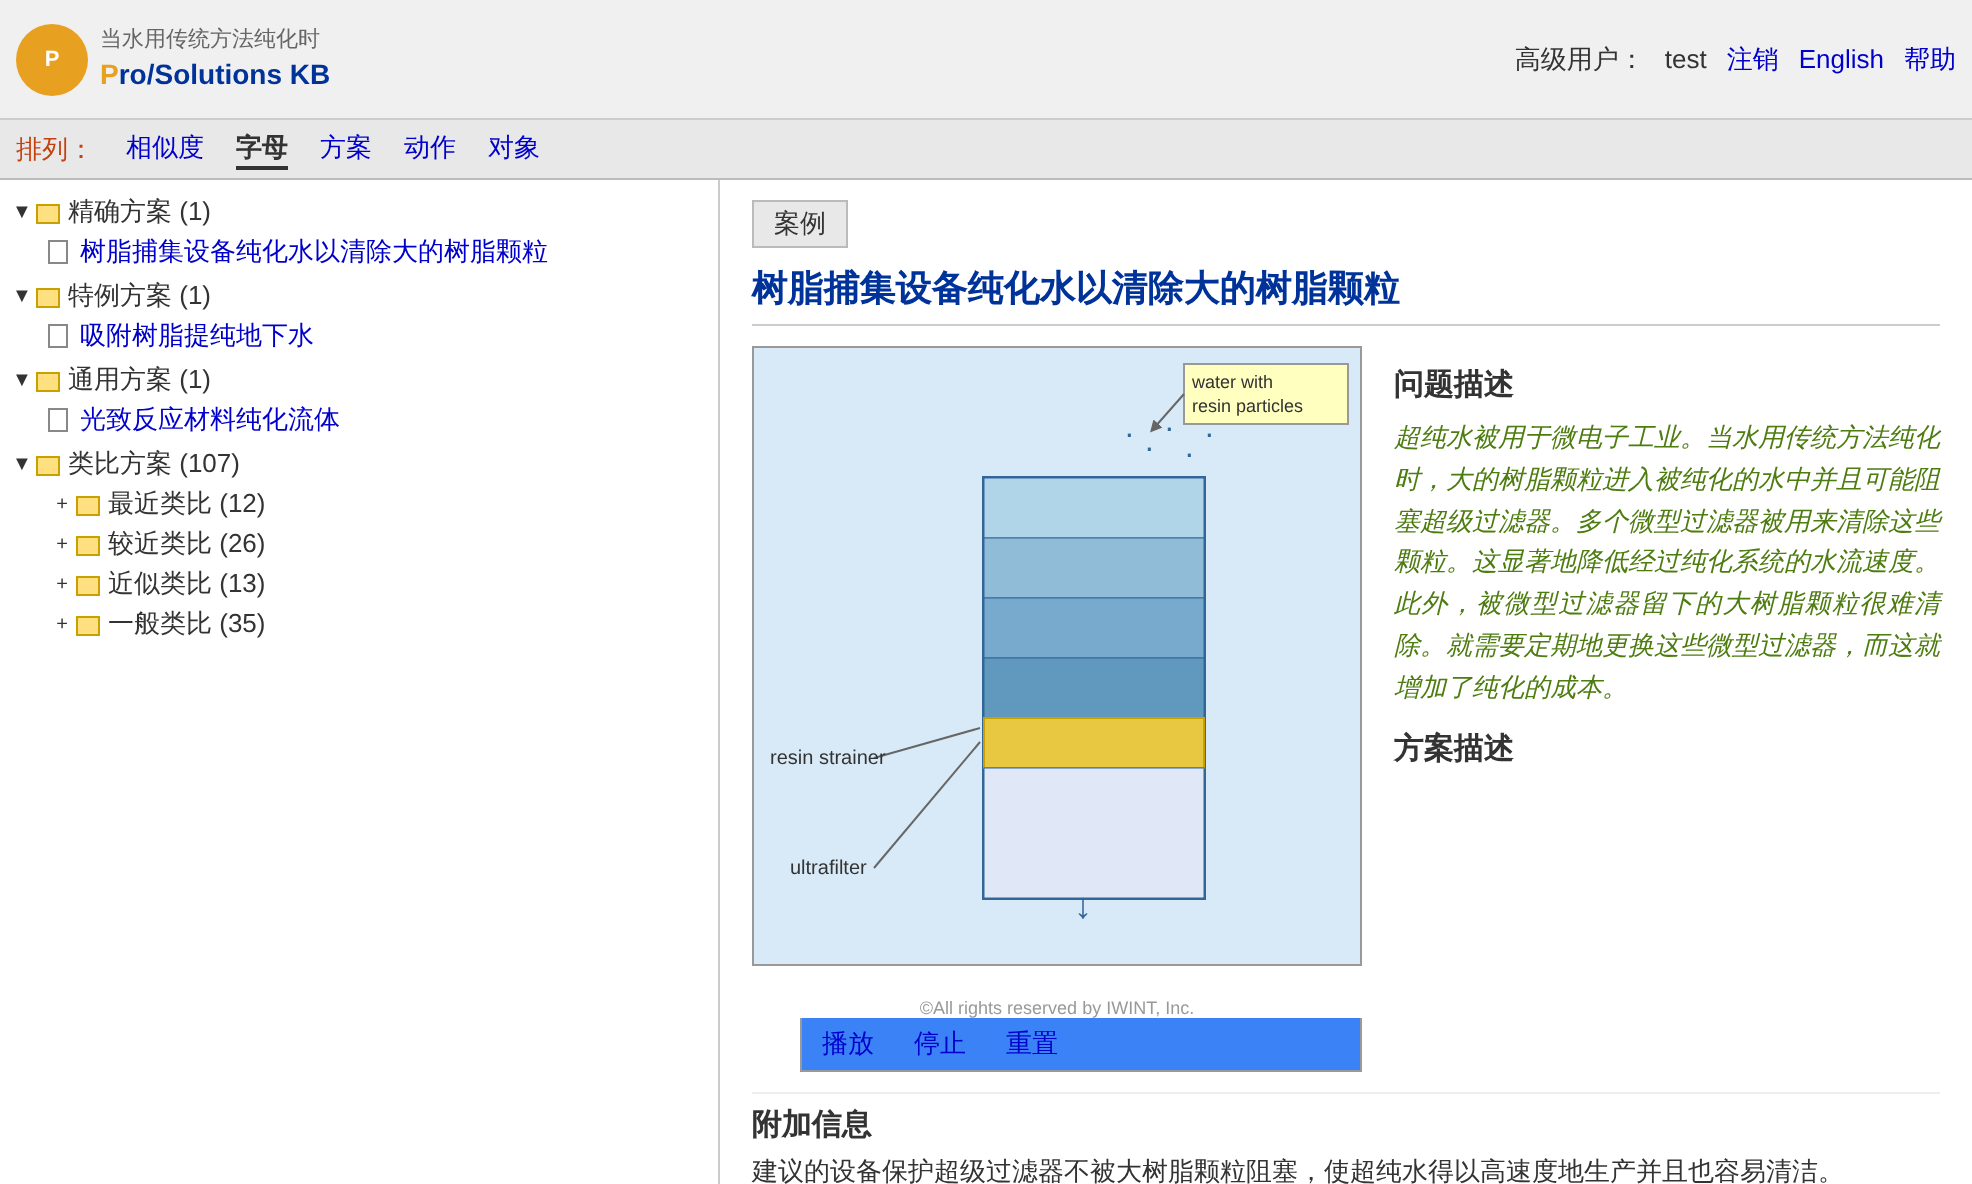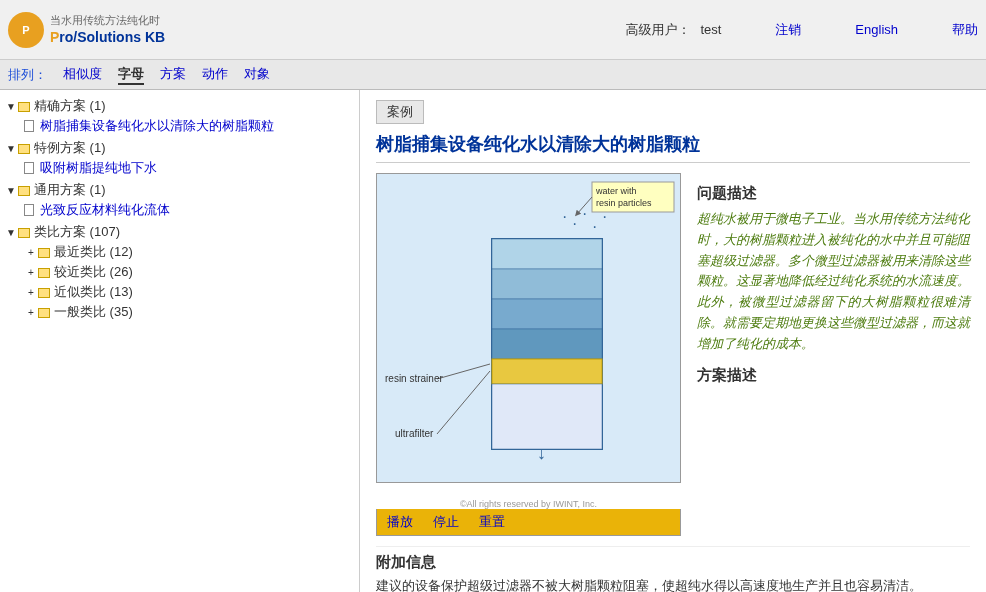--- a/index.html
+++ b/index.html
@@ -15,25 +15,25 @@
 
     #search-area { display: flex; flex-direction: column; flex: 1; }
     #search-row { display: flex; align-items: center; }
     #search-input { width: 340px; height: 26px; border: 1px solid #999; padding: 2px 6px; font-size: 13px; }
     #search-button { margin-left: 8px; padding: 3px 14px; background: linear-gradient(to bottom, #f8f8f8, #ddd); border: 1px solid #999; cursor: pointer; font-size: 13px; color: #333; }
     #search-example { font-size: 12px; color: #666; margin-top: 2px; padding-left: 2px; }
 
     #header-right { display: flex; align-items: center; gap: 10px; font-size: 13px; margin-left: auto; }
     #header-right .label { color: #333; }
     #header-right .username { color: #333; font-weight: normal; }
-    #header-right a { color: #0000cc; text-decoration: none; margin-left: 44px; }
+    #header-right a { color: #0000cc; text-decoration: none; }
 
     
     #toolbar { display: flex; align-items: center; background: #e8e8e8; border-bottom: 1px solid #bbb; padding: 4px 8px; height: 30px; gap: 16px; }
-    #toolbar .label { color: #1d4ed8; font-size: 13px; font-family: Liberation Mono, monospace; }
+    #toolbar .label { color: #c2410c; font-size: 13px; font-family: Liberation Mono, monospace; }
     #toolbar a { color: #0000cc; text-decoration: none; font-size: 13px; border-bottom: 2px solid transparent; }
     #toolbar a.active { border-bottom: 2px solid #333; color: #333; font-weight: bold; text-decoration: none; }
 
     
     #main { display: flex; height: calc(592px - 90px); }
 
     
     #sidebar { width: 360px; border-right: 1px solid #ccc; overflow-y: auto; padding: 6px 4px; flex-shrink: 0; background: #fff; }
     .tree-section { margin-bottom: 2px; }
     .tree-node { display: flex; align-items: center; padding: 1px 0; cursor: pointer; }
@@ -52,21 +52,21 @@
 
     .cases-tab { display: flex; align-items: center; margin-bottom: 8px; }
     .cases-label { background: #e8e8e8; border: 1px solid #bbb; padding: 2px 10px; font-size: 13px; }
 
     
     #content-body { display: flex; gap: 16px; }
     #animation-area { flex-shrink: 0; width: 305px; }
     #animation-title { font-size: 14px; font-weight: bold; color: #333; margin-bottom: 6px; }
     #animation-box { width: 305px; height: 310px; border: 1px solid #999; background: #d8eaf8; position: relative; overflow: hidden; }
 
-    #animation-controls { display: flex; gap: 20px; border: 1px solid #999; border-top: none; padding: 4px 10px; background: #eab308; }
+    #animation-controls { display: flex; gap: 20px; border: 1px solid #999; border-top: none; padding: 4px 10px; background: #3b82f6; margin-left: 24px; }
     #animation-controls a { color: #0000cc; text-decoration: none; font-size: 13px; }
 
     #text-area { flex: 1; font-size: 13px; line-height: 1.6; }
     .section-title { font-size: 15px; font-weight: bold; color: #333; margin: 8px 0 4px; }
     .section-text { color: #4d7c0f; margin-bottom: 8px; text-align: justify; font-style: italic; }
 
     #additional { margin-top: 10px; padding-top: 6px; border-top: 1px solid #eee; }
     #additional-title { font-size: 15px; font-weight: bold; color: #333; margin-bottom: 4px; }
     #additional-text { font-size: 13px; color: #333; line-height: 1.6; }
 

